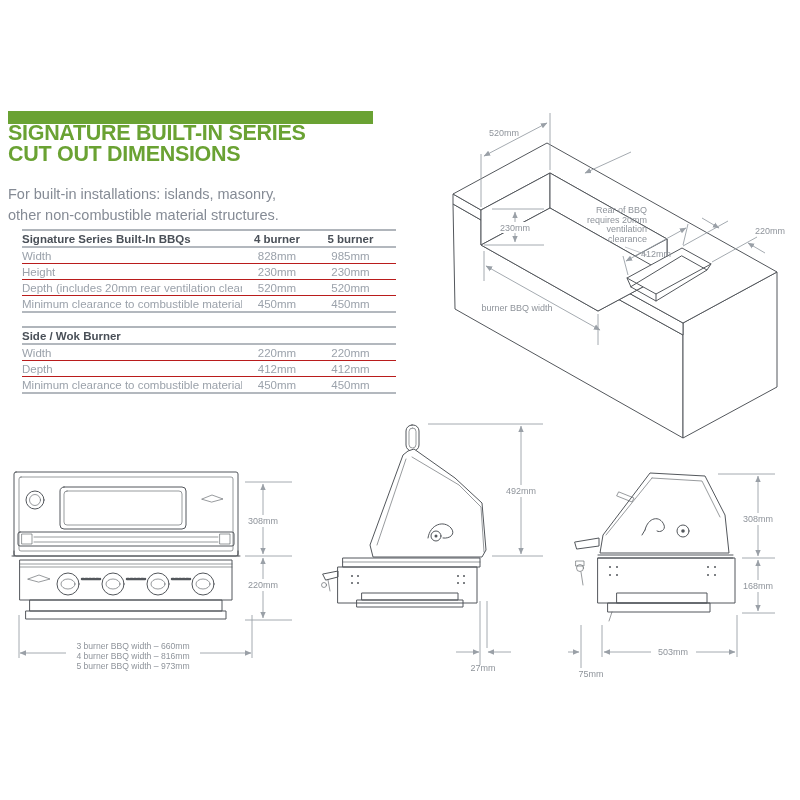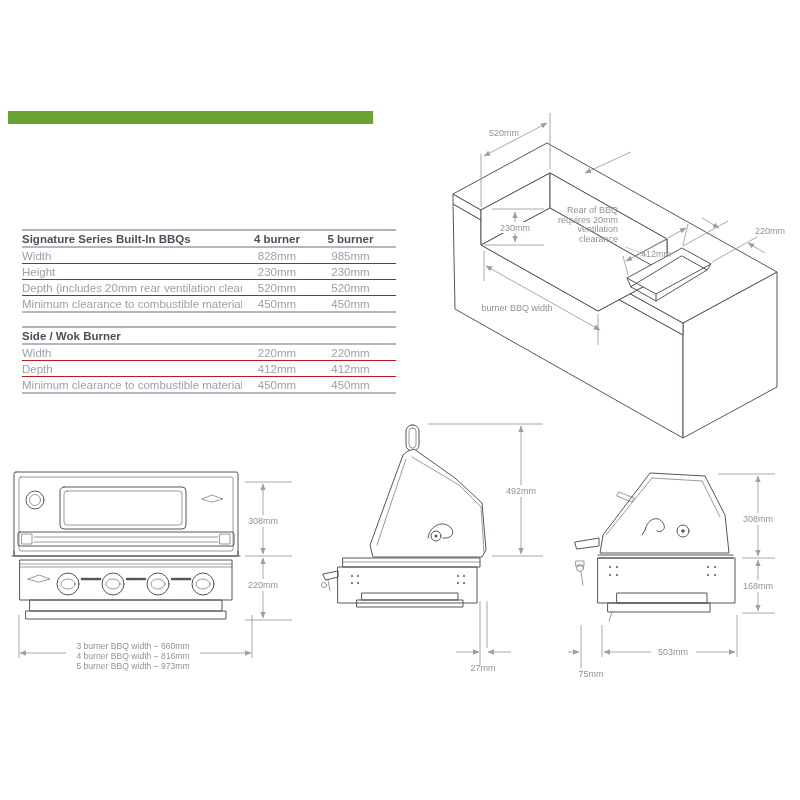--- a/index.html
+++ b/index.html
@@ -32,20 +32,28 @@
   .thin{stroke-width:0.6;}
   .wbg{fill:#ffffff;stroke:none;}
   .dot{fill:#53575c;stroke:none;}
 </style>
 </head>
 <body>
 
 <div class="page">
 
   <div class="abs green-bar" style="background:#6aa233;"></div>
+  <div class="abs title" style="color:#6aa233;">
+    <div>SIGNATURE BUILT-IN SERIES</div>
+    <div>CUT OUT DIMENSIONS</div>
+  </div>
+  <div class="abs subtitle">
+    <div>For built-in installations: islands, masonry,</div>
+    <div>other non-combustible material structures.</div>
+  </div>
 
   <div class="abs tables">
     <table class="spec">
       <thead>
         <tr>
           <th class="c1">Signature Series Built-In BBQs</th>
           <th class="c2">4 burner</th>
           <th class="c3">5 burner</th>
         </tr>
       </thead>
@@ -142,21 +150,21 @@
     <path class="dim" d="M243,141 L288,116 M272,157 L317,132"></path>
     <path class="dim" d="M262,113 L279,123" marker-end="url(#ah1)"></path>
     <path class="dim" d="M325,148 L308,138" marker-end="url(#ah1)"></path>
     <text x="330" y="129">220mm</text>
 
     <path class="dim" d="M44,146 L44,176 M158,209 L158,240"></path>
     <path class="dim" d="M46,161 L160,225" marker-start="url(#ah1)" marker-end="url(#ah1)"></path>
     <text x="77" y="206">burner BBQ width</text>
   </svg>
 
-  <div class="abs note right" style="left:552px;top:206px;width:66px;">Rear of BBQ requires 20mm ventilation clearance</div>
+  <div class="abs note right" style="left:581px;top:206px;width:66px;">Rear of BBQ requires 20mm ventilation clearance</div>
 
   <svg class="abs" style="left:10px;top:468px;" width="295" height="235" viewBox="0 0 295 235">
     <defs>
       <marker id="ah2" viewBox="0 0 10 10" refX="8.5" refY="5" markerWidth="8" markerHeight="8" orient="auto-start-reverse">
           <path d="M0,1.2 L9,5 L0,8.8 Z" fill="#9aa0a7"></path>
         </marker>
     </defs>
 
     <rect class="obj" x="4" y="4" width="224" height="84" rx="2"></rect>
     <rect class="obj thin" x="9" y="9" width="214" height="74" rx="2"></rect>

